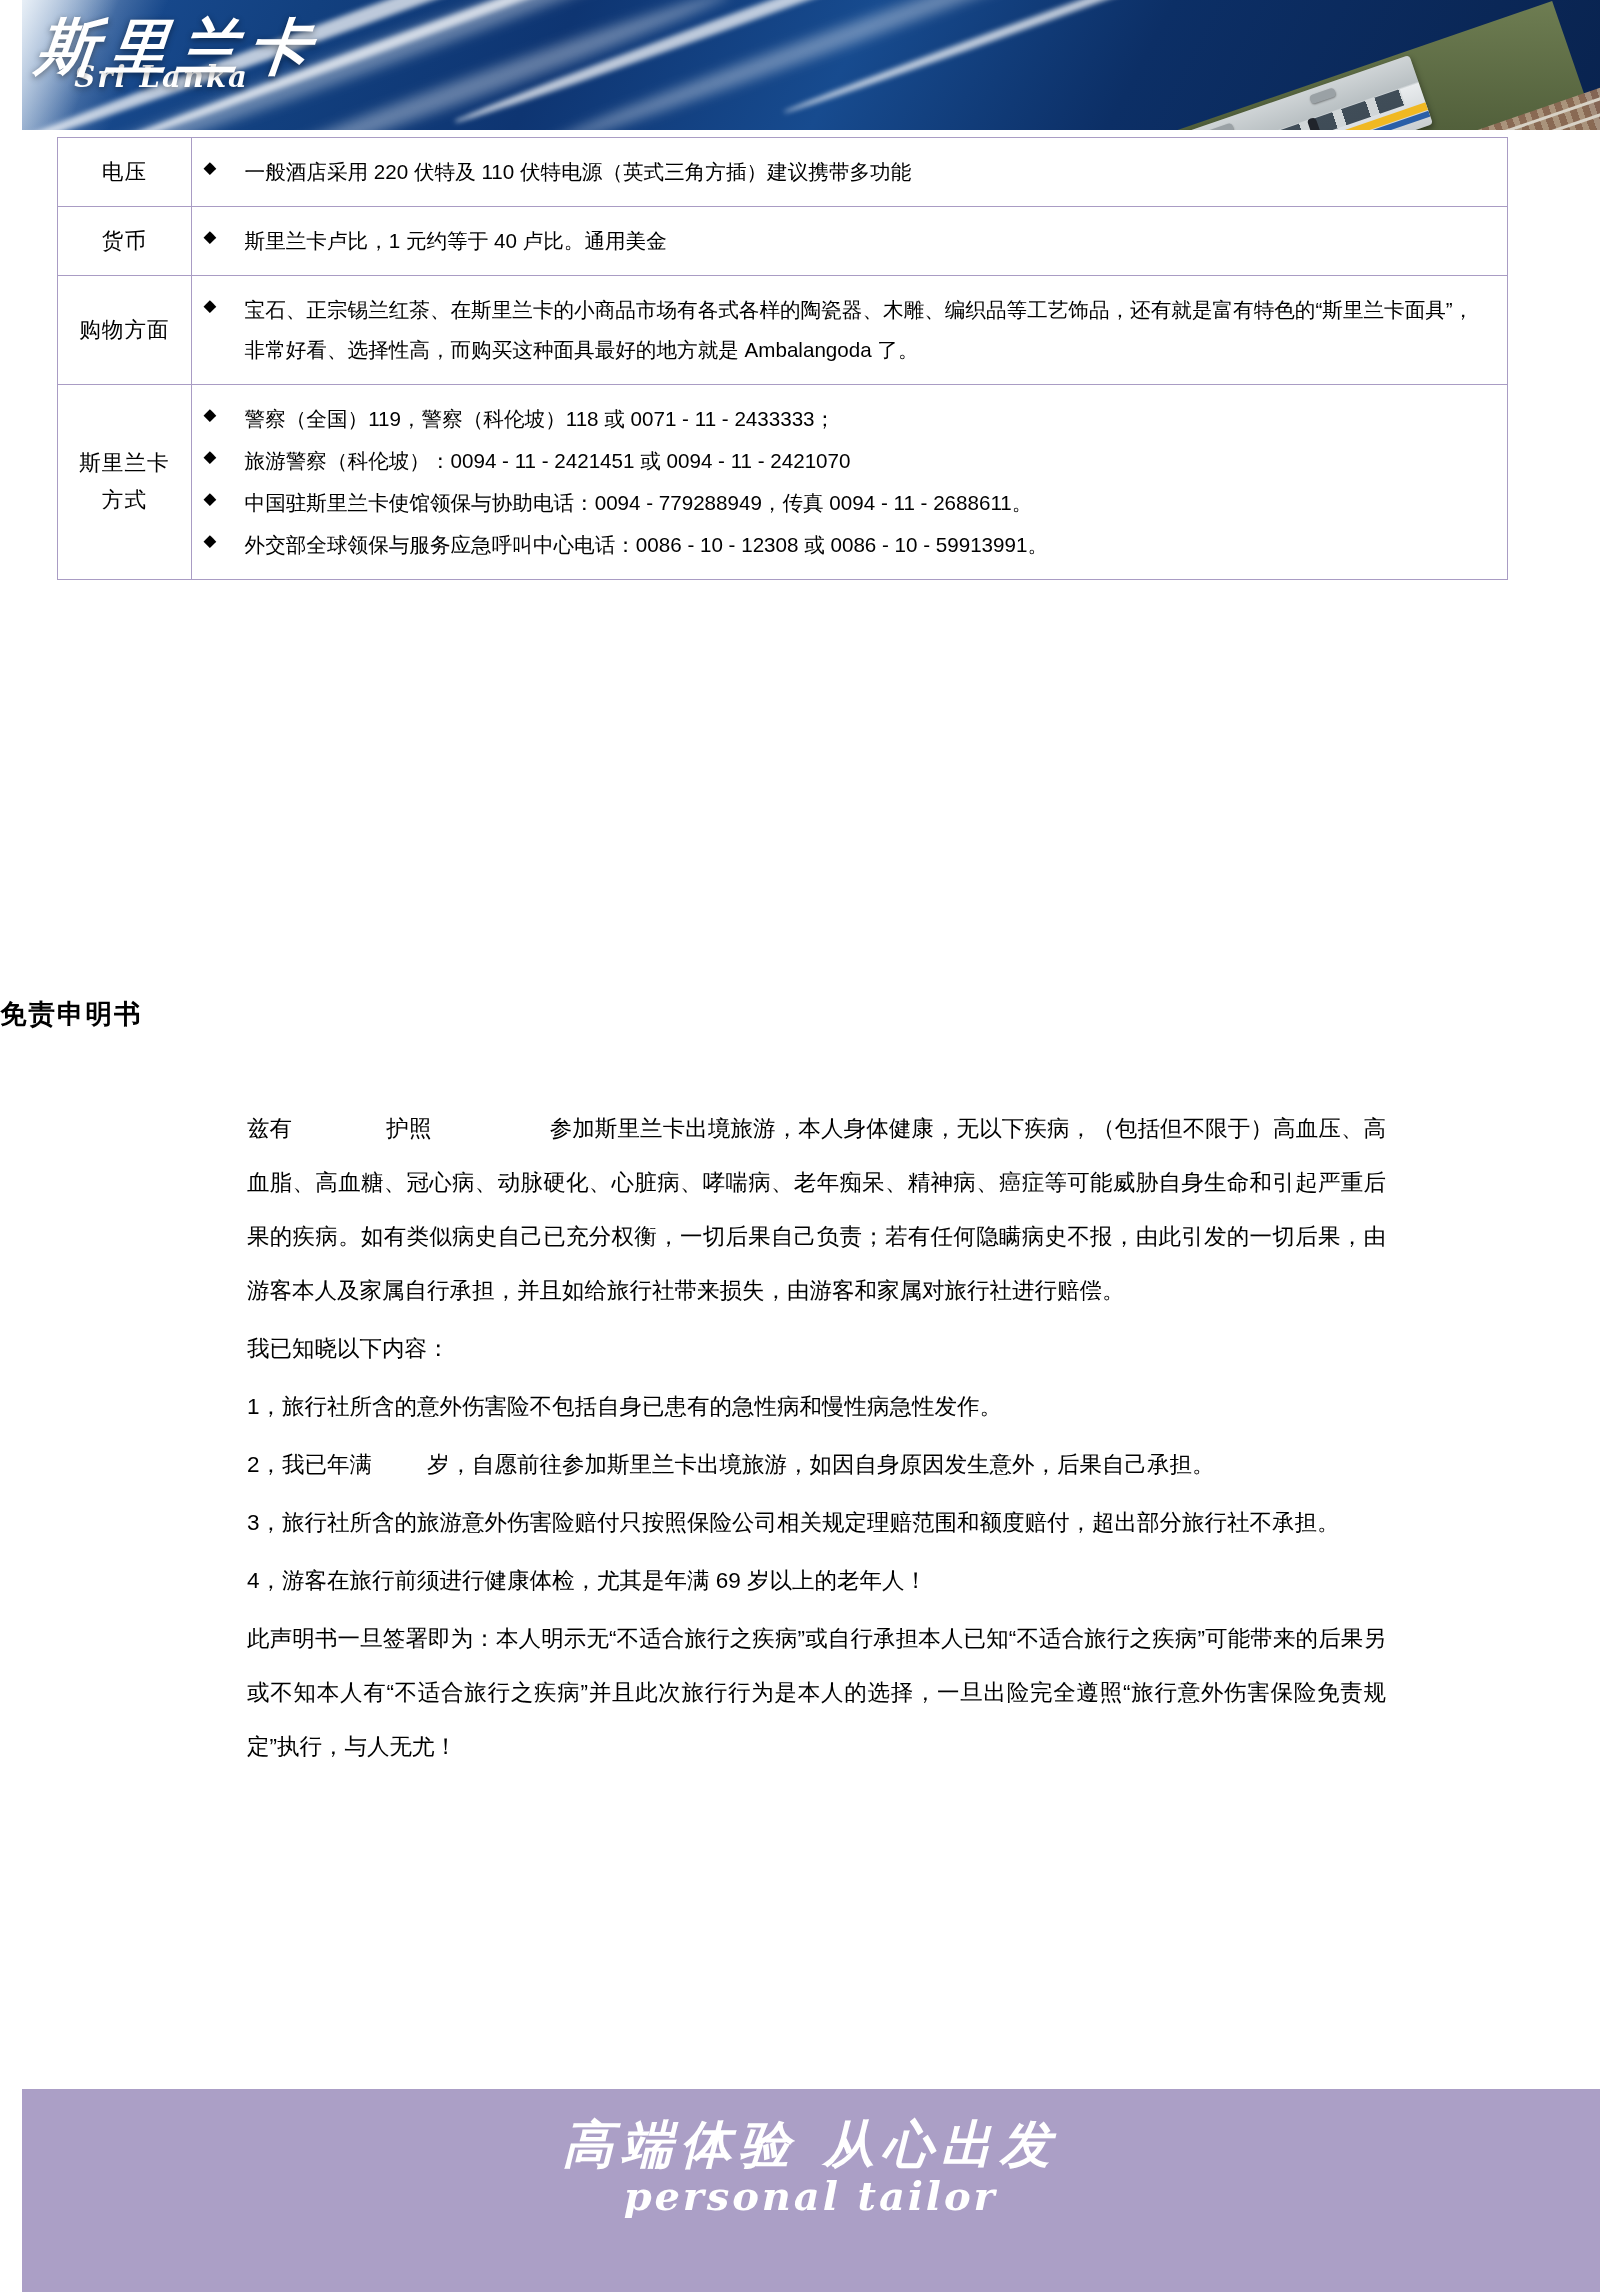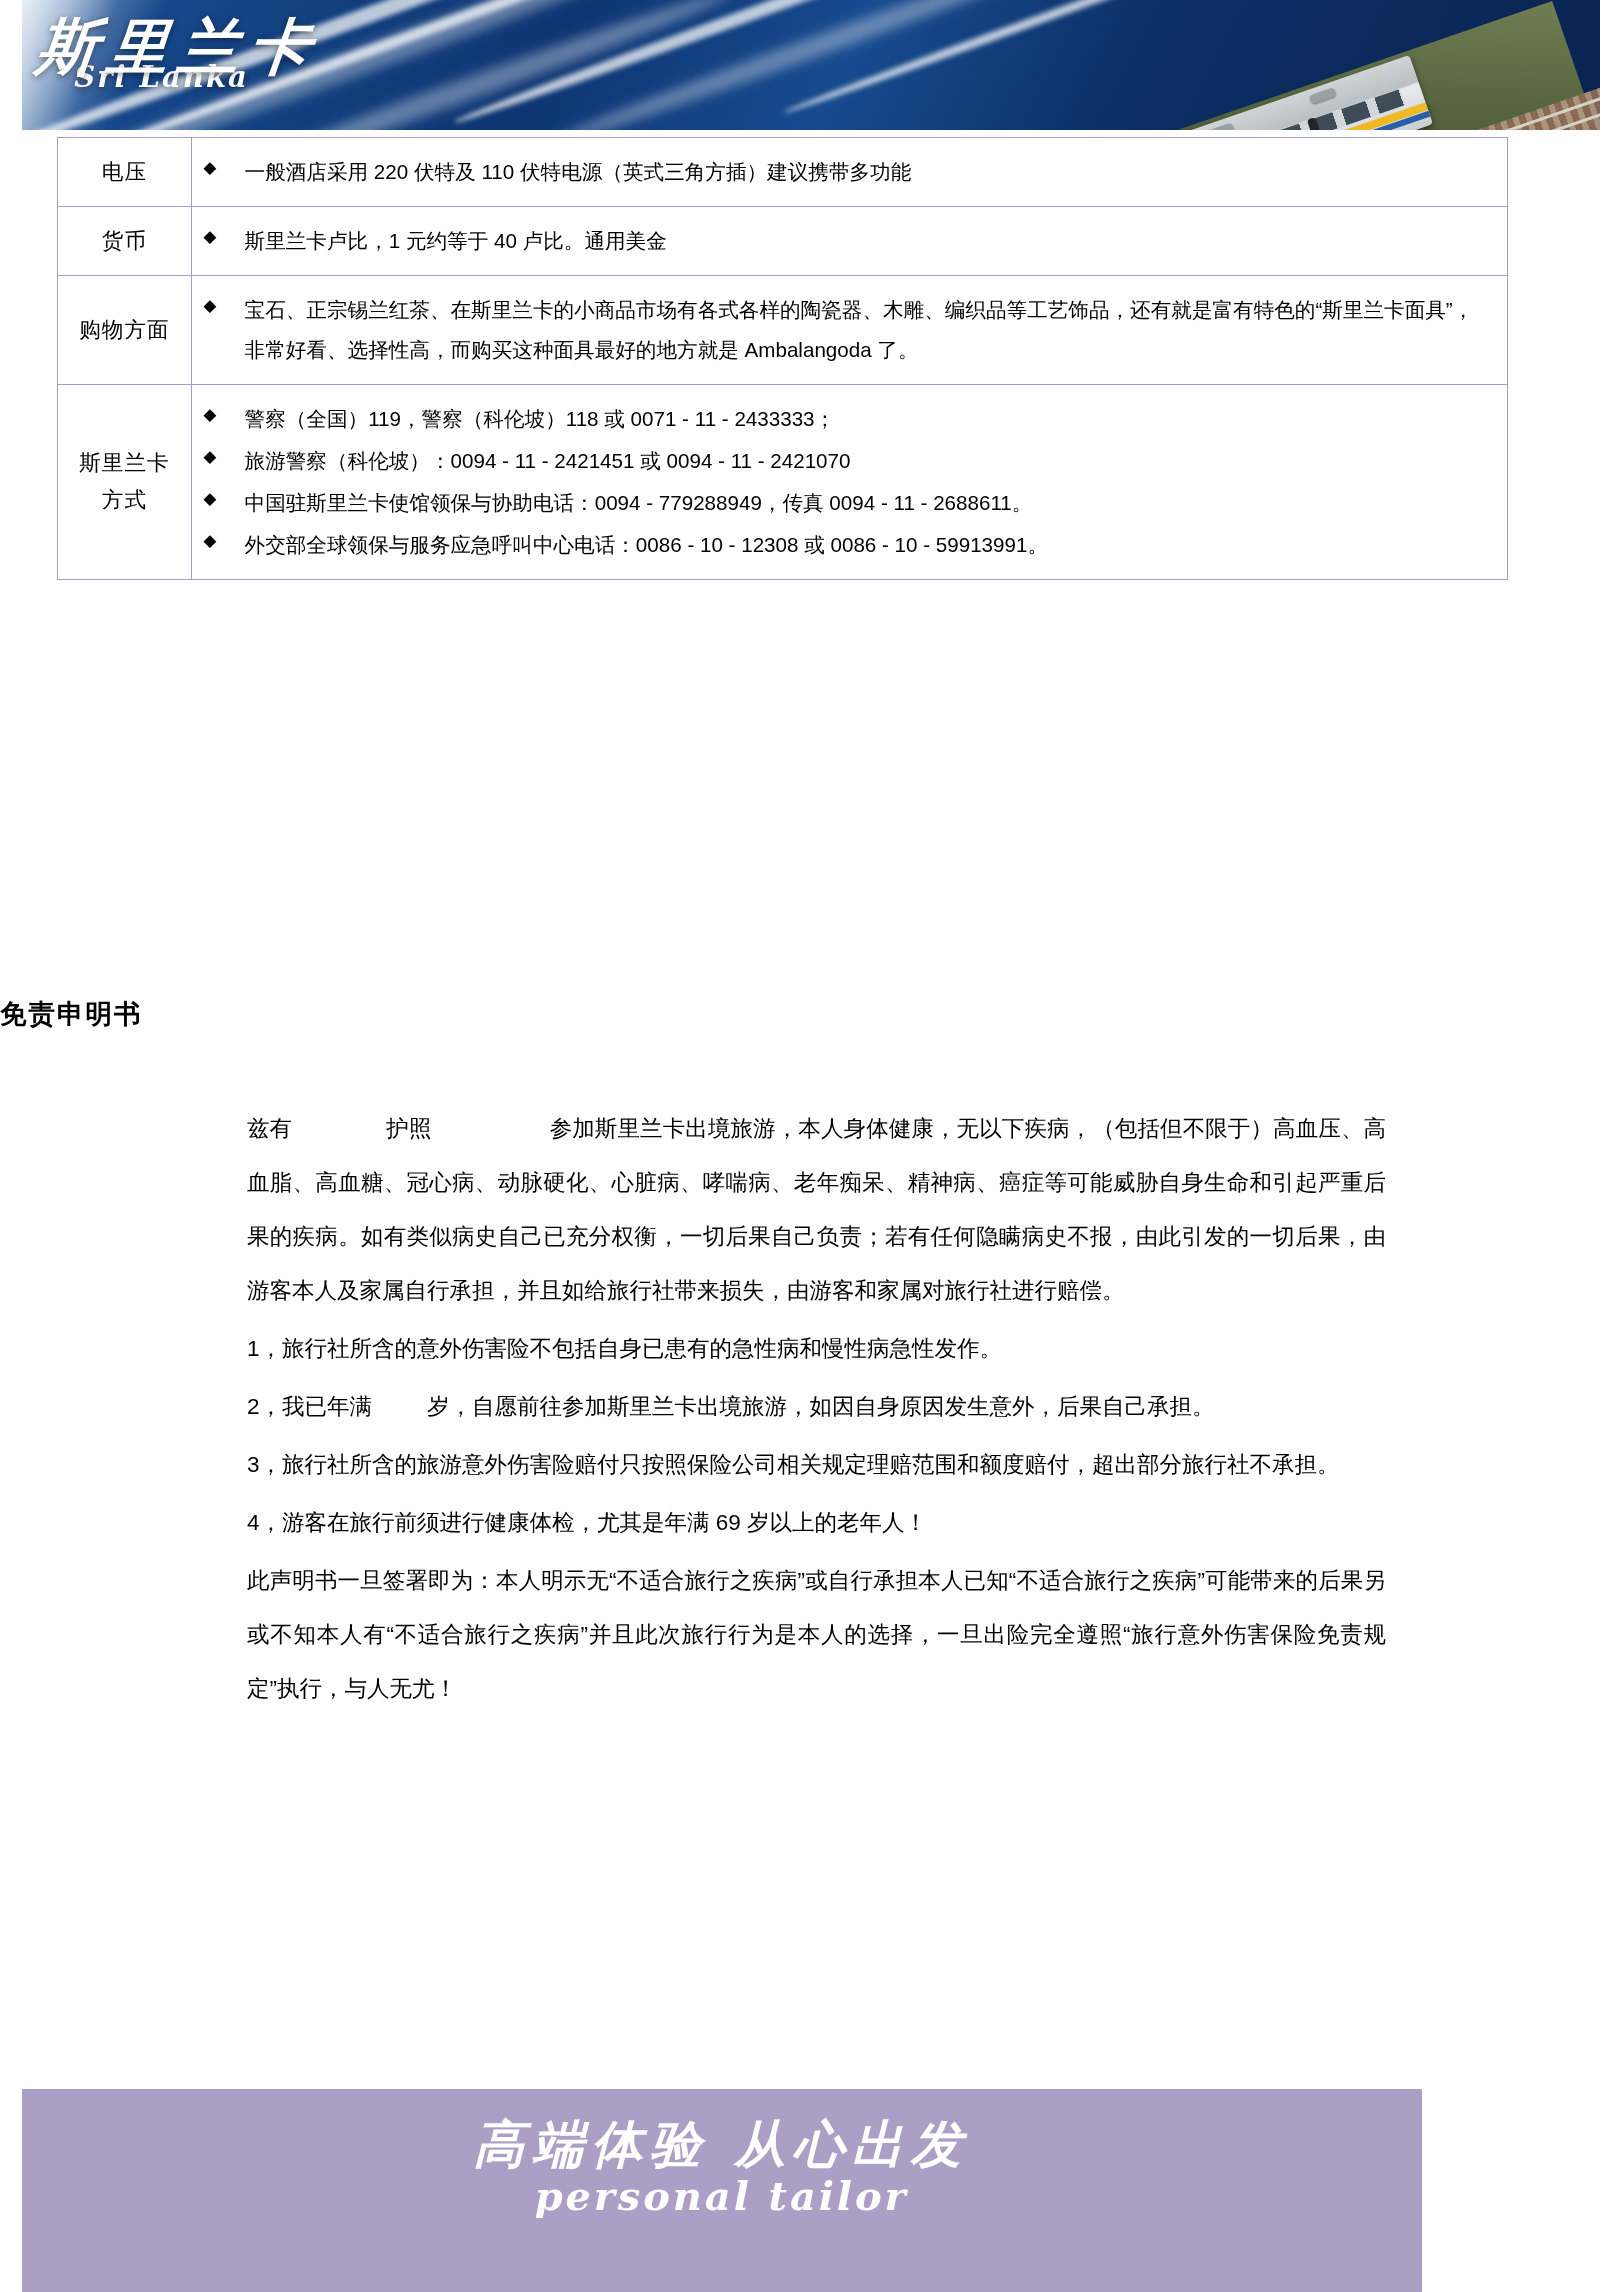--- a/index.html
+++ b/index.html
@@ -237,21 +237,21 @@
   .blank { display: inline-block; }
   .blank-name { width: 94px; }
   .blank-passport { width: 118px; }
   .blank-age { width: 55px; }
 
   
   .footer {
     position: absolute;
     left: 21.6px;
     bottom: 0;
-    width: 1400px;
+    width: 1578px;
     height: 204px;
     background: #ab9fc6;
     overflow: hidden;
   }
   .footer-inner {
     position: absolute;
     left: 0;
     right: 0;
     top: 25.5px;
     text-align: center;
@@ -372,20 +372,21 @@
       </td>
     </tr>
   </tbody>
 </table>
 
 <div class="disclaimer-title">免责申明书</div>
 
 <div class="disclaimer-body">
   <p><span>兹有</span><span class="blank blank-name"></span><span>护照</span><span class="blank blank-passport"></span><span>参加斯里兰卡出境旅游，本人身体健康，无以下疾病，（包括但不限于）高血压、高血脂、高血糖、冠心病、动脉硬化、心脏病、哮喘病、老年痴呆、精神病、癌症等可能威胁自身生命和引起严重后果的疾病。如有类似病史自己已充分权衡，一切后果自己负责；若有任何隐瞒病史不报，由此引发的一切后果，由游客本人及家属自行承担，并且如给旅行社带来损失，由游客和家属对旅行社进行赔偿。</span></p>
 
+  <p class="nojust">我已知晓以下内容：</p>
 
   <p class="nojust">1，旅行社所含的意外伤害险不包括自身已患有的急性病和慢性病急性发作。</p>
 
   <p><span>2，我已年满</span><span class="blank blank-age"></span><span>岁，自愿前往参加斯里兰卡出境旅游，如因自身原因发生意外，后果自己承担。</span></p>
 
   <p>3，旅行社所含的旅游意外伤害险赔付只按照保险公司相关规定理赔范围和额度赔付，超出部分旅行社不承担。</p>
 
   <p class="nojust">4，游客在旅行前须进行健康体检，尤其是年满 69 岁以上的老年人！</p>
 
   <p>此声明书一旦签署即为：本人明示无“不适合旅行之疾病”或自行承担本人已知“不适合旅行之疾病”可能带来的后果另或不知本人有“不适合旅行之疾病”并且此次旅行行为是本人的选择，一旦出险完全遵照“旅行意外伤害保险免责规定”执行，与人无尤！</p>

